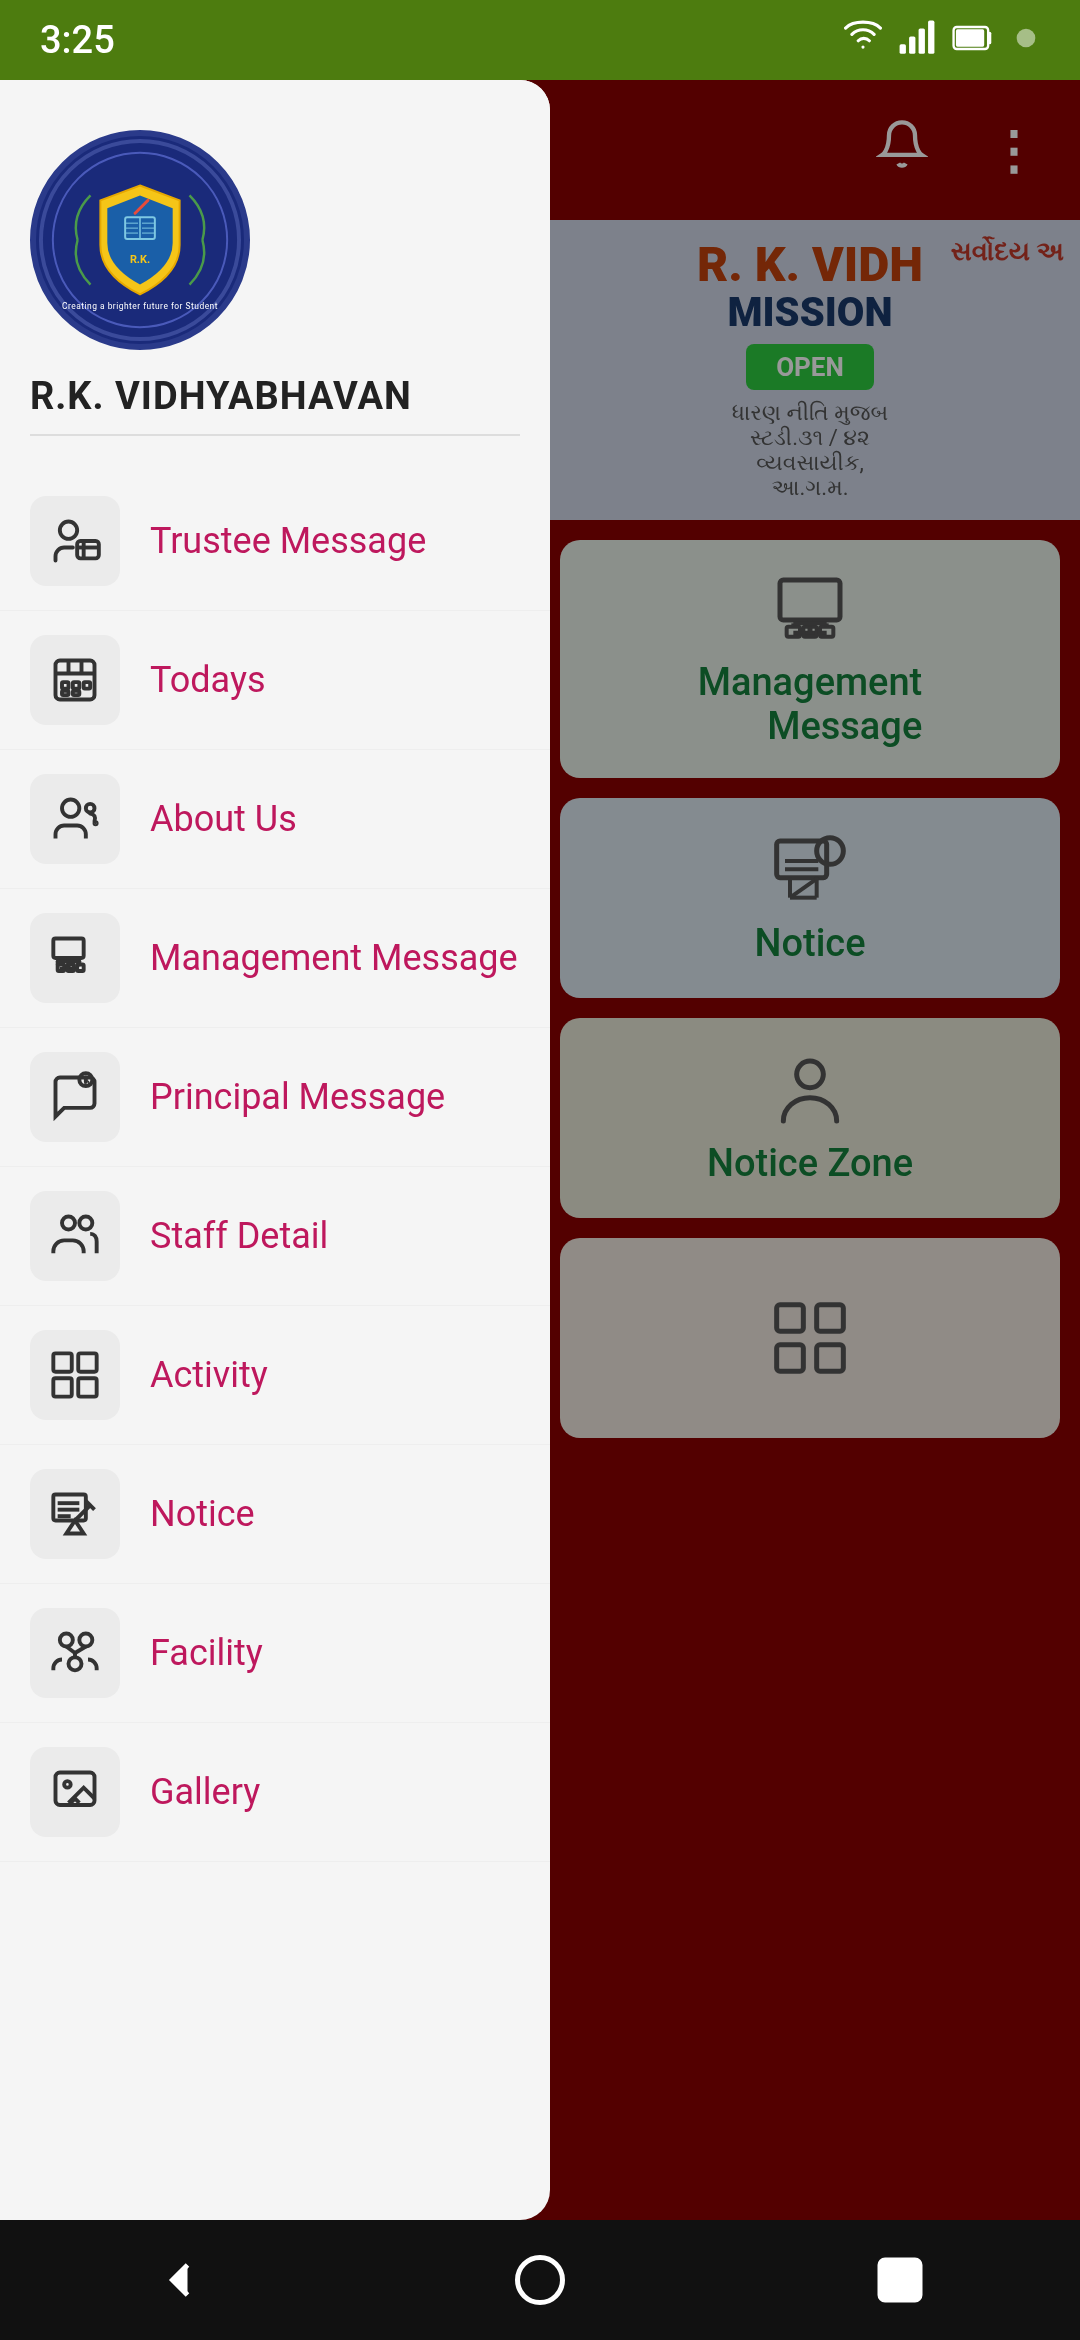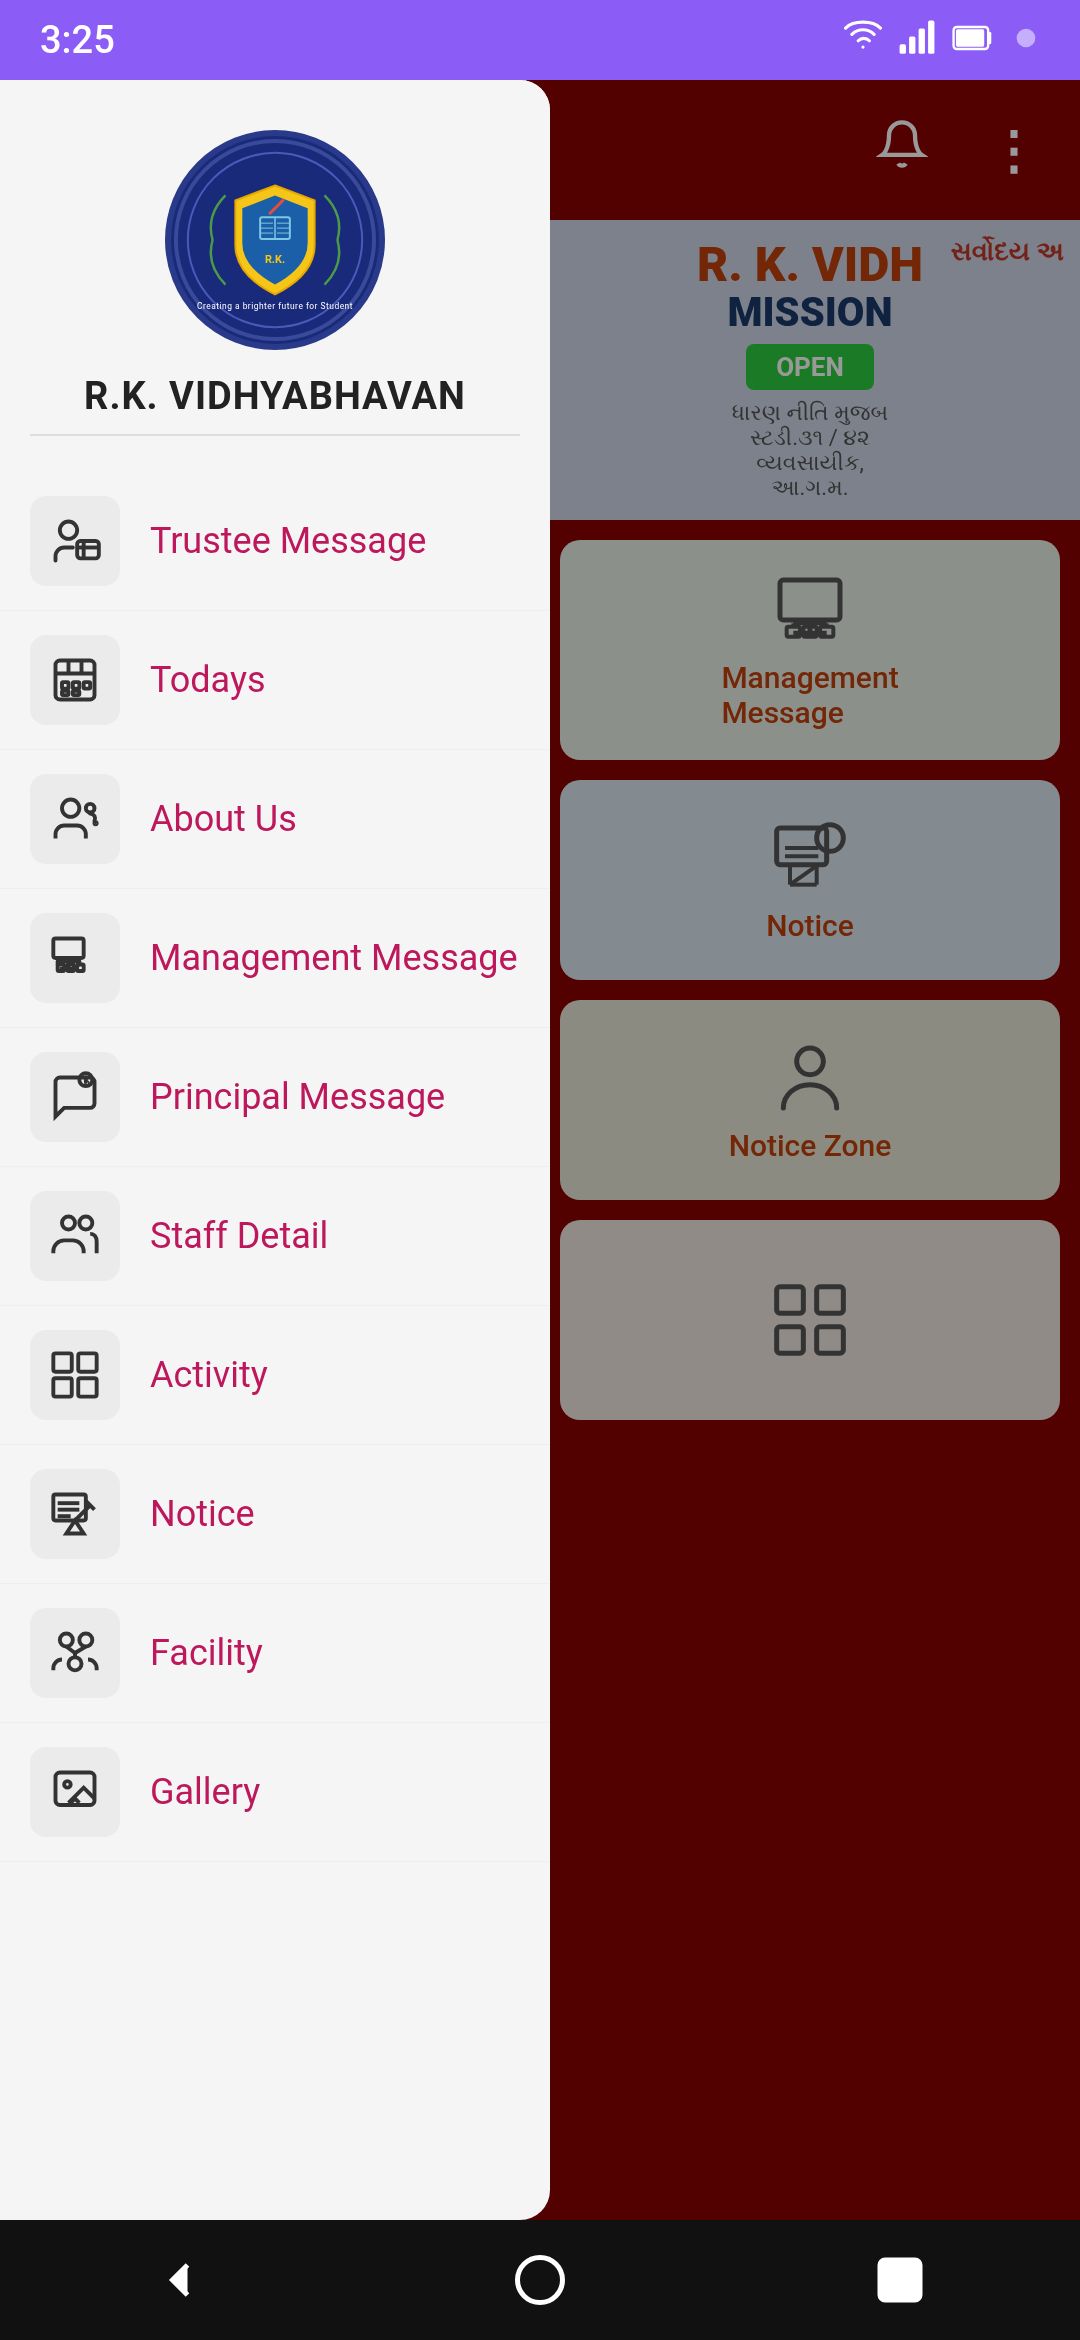--- a/index.html
+++ b/index.html
@@ -12,21 +12,21 @@
       font-family: 'Roboto', Arial, sans-serif;
       overflow: hidden;
       position: relative;
     }
 
     
     .status-bar {
       position: absolute;
       top: 0; left: 0; right: 0;
       height: 80px;
-      background: #8b5cf6;
+      background: #4d7c0f;
       display: flex;
       align-items: center;
       justify-content: space-between;
       padding: 0 40px;
       z-index: 100;
     }
     .status-time {
       color: white;
       font-size: 38px;
       font-weight: 500;
@@ -112,23 +112,23 @@
     .card-item.notice-card {
       background: #dce8f0;
     }
     .card-item.student-card {
       background: #e8e8d8;
     }
     .card-item.activity-card {
       background: #f0e8e0;
     }
     .card-label {
-      font-size: 30px;
-      color: #c2410c;
-      text-align: left;
+      font-size: 38px;
+      color: #15803d;
+      text-align: right;
       font-weight: 500;
     }
 
     
     .scrim {
       position: absolute;
       top: 80px;
       left: 0; right: 0;
       bottom: 120px;
       background: rgba(0,0,0,0.4);
@@ -147,21 +147,21 @@
       z-index: 10;
       overflow-y: auto;
       overflow-x: hidden;
       display: flex;
       flex-direction: column;
     }
 
     .drawer-header {
       display: flex;
       flex-direction: column;
-      align-items: center;
+      align-items: flex-start;
       padding: 50px 30px 20px;
       background: #f5f5f5;
     }
 
     .logo-circle {
       width: 220px;
       height: 220px;
       border-radius: 50%;
       background: #1a2a7a;
       display: flex;

